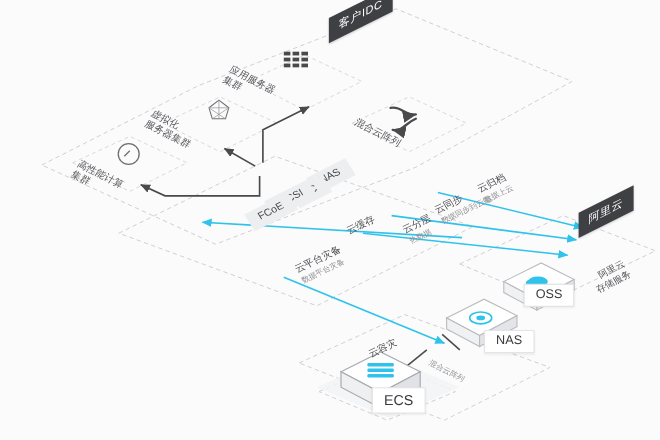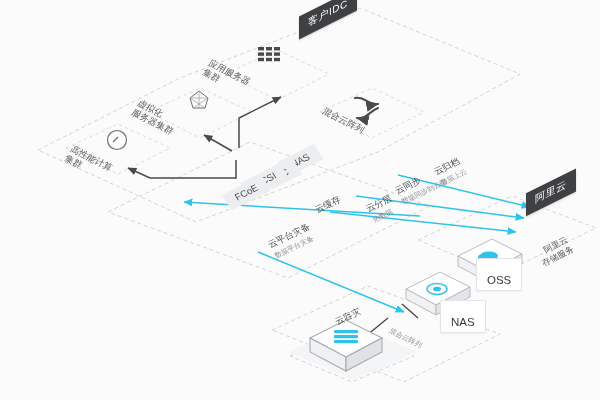--- a/index.html
+++ b/index.html
@@ -40,21 +40,21 @@
     transform:matrix(0.895,-0.452,0.53,0.848,0,0);
   }
 
   
   .pcard{
     position:absolute;
     background:#ffffff;
     border:1px solid #e4e4e6;
     color:#3a3a3c;
     font-size:11.5px;
-    padding:15px 10px 4px 10px;
+    padding:3px 10px 4px 10px;
     border-radius:1px;
     white-space:nowrap;
     box-shadow:0 1px 2px rgba(0,0,0,.06);
   }
 
   
   .isolabel{
     position:absolute;
     color:#55565a;
     white-space:nowrap;
@@ -270,14 +270,15 @@
 </div>
 
 <div class="flowlabel" style="left:333px;top:318px;">
   <span class="t1">云容灾</span>
 </div>
 
 <div class="isolabel iso-right" style="left:392px;top:327px;font-size:7px;color:#8e8f93;">混合云阵列</div>
 
 <div class="pcard" style="left:476px;top:258px;">OSS</div>
 <div class="pcard" style="left:440px;top:300px;">NAS</div>
+<div class="pcard" style="left:338px;top:352px;font-size:13px;">ECS</div>
 
 </div>
 
 </body></html>

